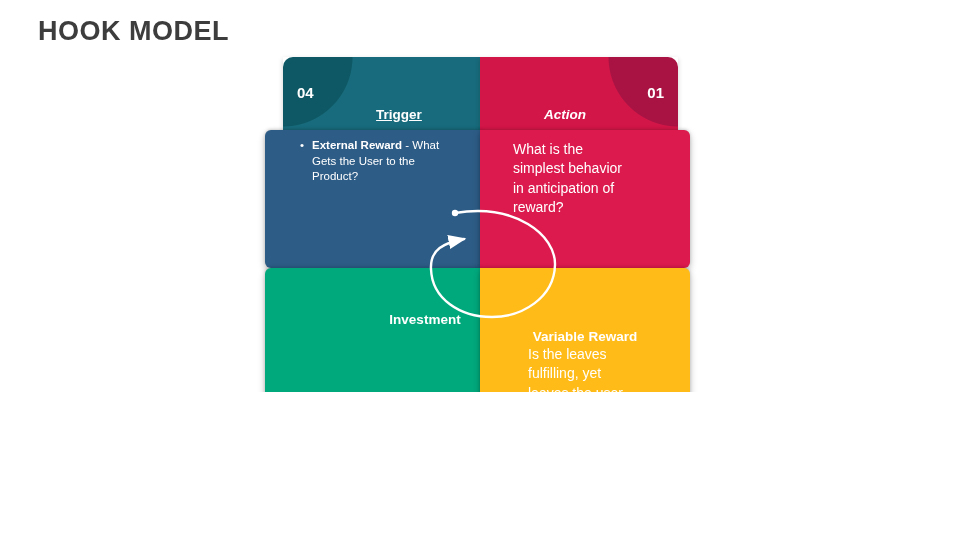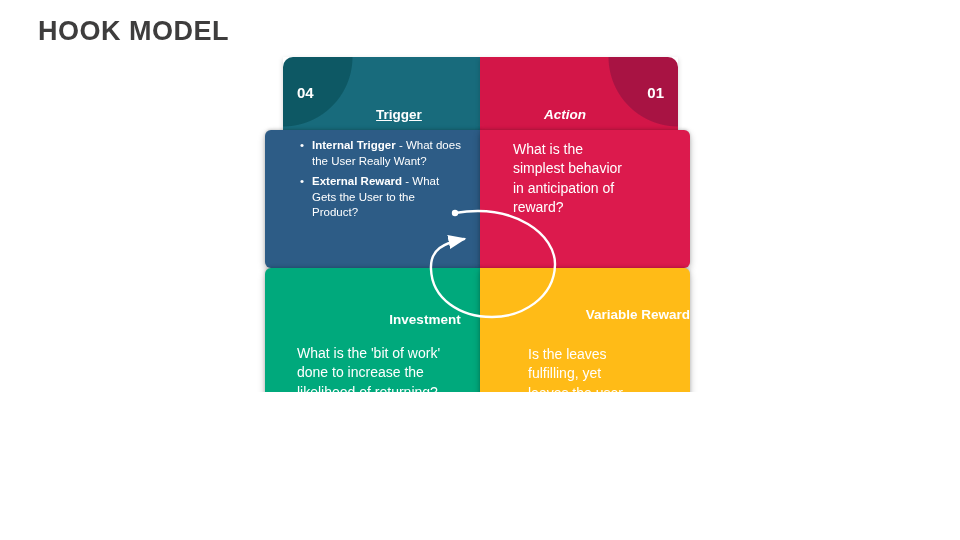--- a/index.html
+++ b/index.html
@@ -47,21 +47,21 @@
   #panelInvestment{left:265px;top:268px;width:215px;height:137px;background:#00a97c;border-radius:6px 0 0 6px;}
   #panelReward{left:480px;top:268px;width:210px;height:137px;background:#ffbb17;border-radius:0 6px 6px 0;}
 
   .qtitle{
     position:absolute;left:0;width:100%;text-align:center;
     font-weight:700;font-size:13.5px;color:#fff;
   }
   #titleTrigger{top:50px;padding-left:35px;text-decoration:underline;}
   #titleAction{top:50px;padding-right:28px;font-style:italic;}
   #titleInvestment{top:44px;padding-left:9px;margin-left:48px;}
-  #titleReward{top:39px;text-align:right;}
+  #titleReward{top:61px;}
 
   .qbody{position:absolute;font-size:14px;line-height:1.38;color:#fff;}
   #bodyAction{top:10px;left:33px;width:120px;}
   #bodyInvestment{top:76px;left:32px;width:160px;}
   #bodyReward{top:77px;left:48px;width:114px;}
 
   .bullets{
     position:absolute;top:8px;left:34px;right:18px;margin:0;padding:0;
     list-style:none;font-size:11.5px;line-height:1.35;text-align:left;color:#fff;
   }
@@ -90,32 +90,30 @@
   <div class="quad" id="quadAction">
     <div class="qtitle" id="titleAction">Action</div>
   </div>
 
   <div class="quad" id="quadInvestment"></div>
 
   <div class="quad" id="quadReward"></div>
 
   <div class="panel" id="panelTrigger">
     <ul class="bullets">
-      <li><span class="lead">Internal Trigger</span><span> - What does the User Really Want?</span></li>
       <li><span class="lead">External Reward</span><span> - What Gets the User to the Product?</span></li>
     </ul>
   </div>
 
   <div class="panel" id="panelAction">
     <div class="qbody" id="bodyAction">What is the simplest behavior in anticipation of reward?</div>
   </div>
 
   <div class="panel" id="panelInvestment">
     <div class="qtitle" id="titleInvestment">Investment</div>
-    <div class="qbody" id="bodyInvestment">What is the 'bit of work' done to increase the likelihood of returning?</div>
   </div>
 
   <div class="panel" id="panelReward">
     <div class="qtitle" id="titleReward">Variable Reward</div>
     <div class="qbody" id="bodyReward">Is the leaves fulfilling, yet leaves the user wanting more?</div>
   </div>
 
   <svg class="cycle" width="170" height="140" viewBox="0 0 170 140">
     <defs>
       <marker id="ah" orient="auto" markerWidth="9" markerHeight="8" refX="6.5" refY="3">

